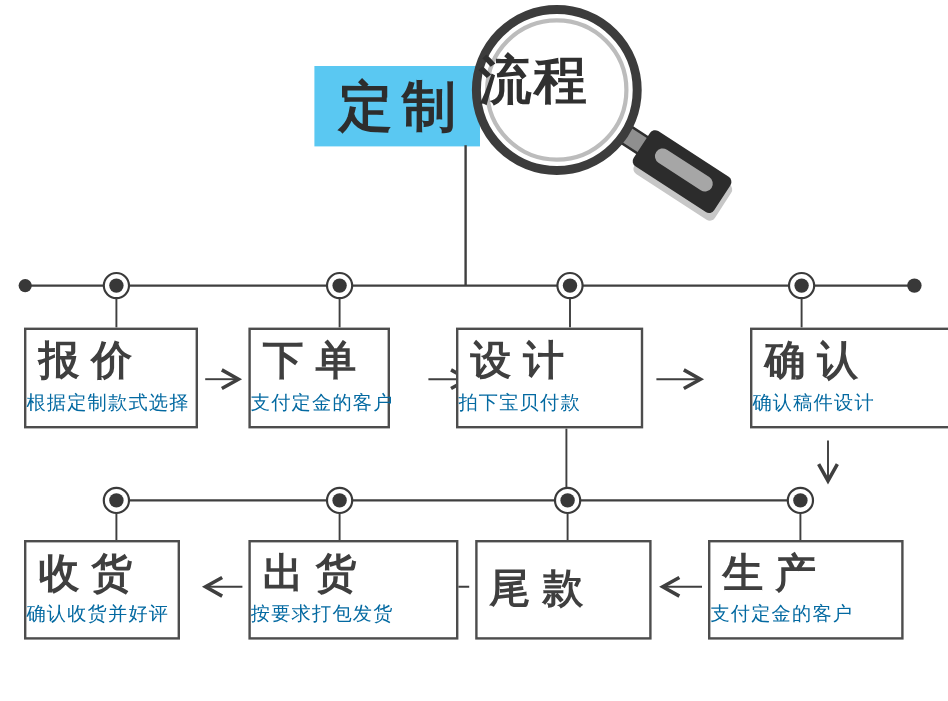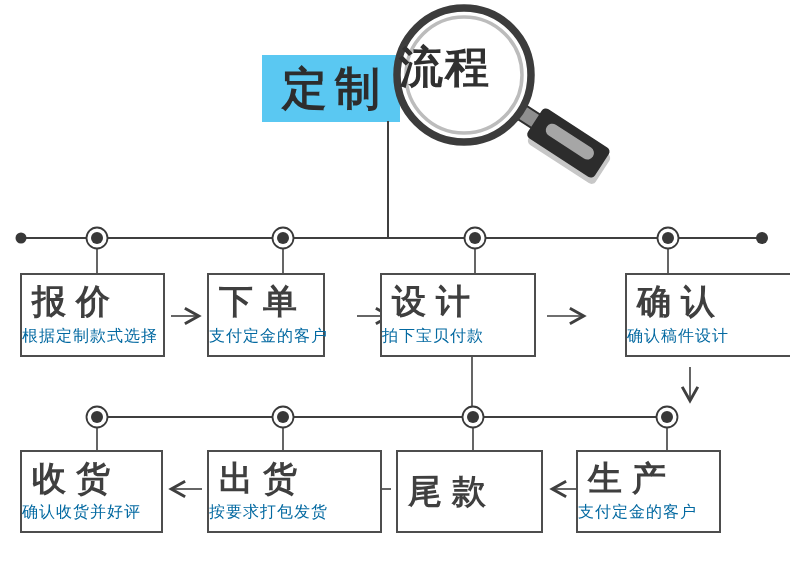--- a/index.html
+++ b/index.html
@@ -150,29 +150,29 @@
   </div>
   <div class="box row1" style="left:380px;width:156px;">
     <div class="box-title">设计</div>
     <div class="box-sub">拍下宝贝付款</div>
   </div>
   <div class="box row1" style="left:625px;width:172px;">
     <div class="box-title">确认</div>
     <div class="box-sub">确认稿件设计</div>
   </div>
 
-  <div class="box row2" style="left:20px;width:143px;">
+  <div class="box row2" style="left:20px;width:130px;">
     <div class="box-title">收货</div>
     <div class="box-sub">确认收货并好评</div>
   </div>
   <div class="box row2" style="left:207px;width:175px;">
     <div class="box-title">出货</div>
     <div class="box-sub">按要求打包发货</div>
   </div>
   <div class="box row2" style="left:396px;width:147px;gap:28px;">
     <div class="box-title">尾款</div>
   </div>
-  <div class="box row2" style="left:576px;width:145px;">
+  <div class="box row2" style="left:590px;width:163px;">
     <div class="box-title">生产</div>
     <div class="box-sub">支付定金的客户</div>
   </div>
 
 </div>
 
 </body></html>

